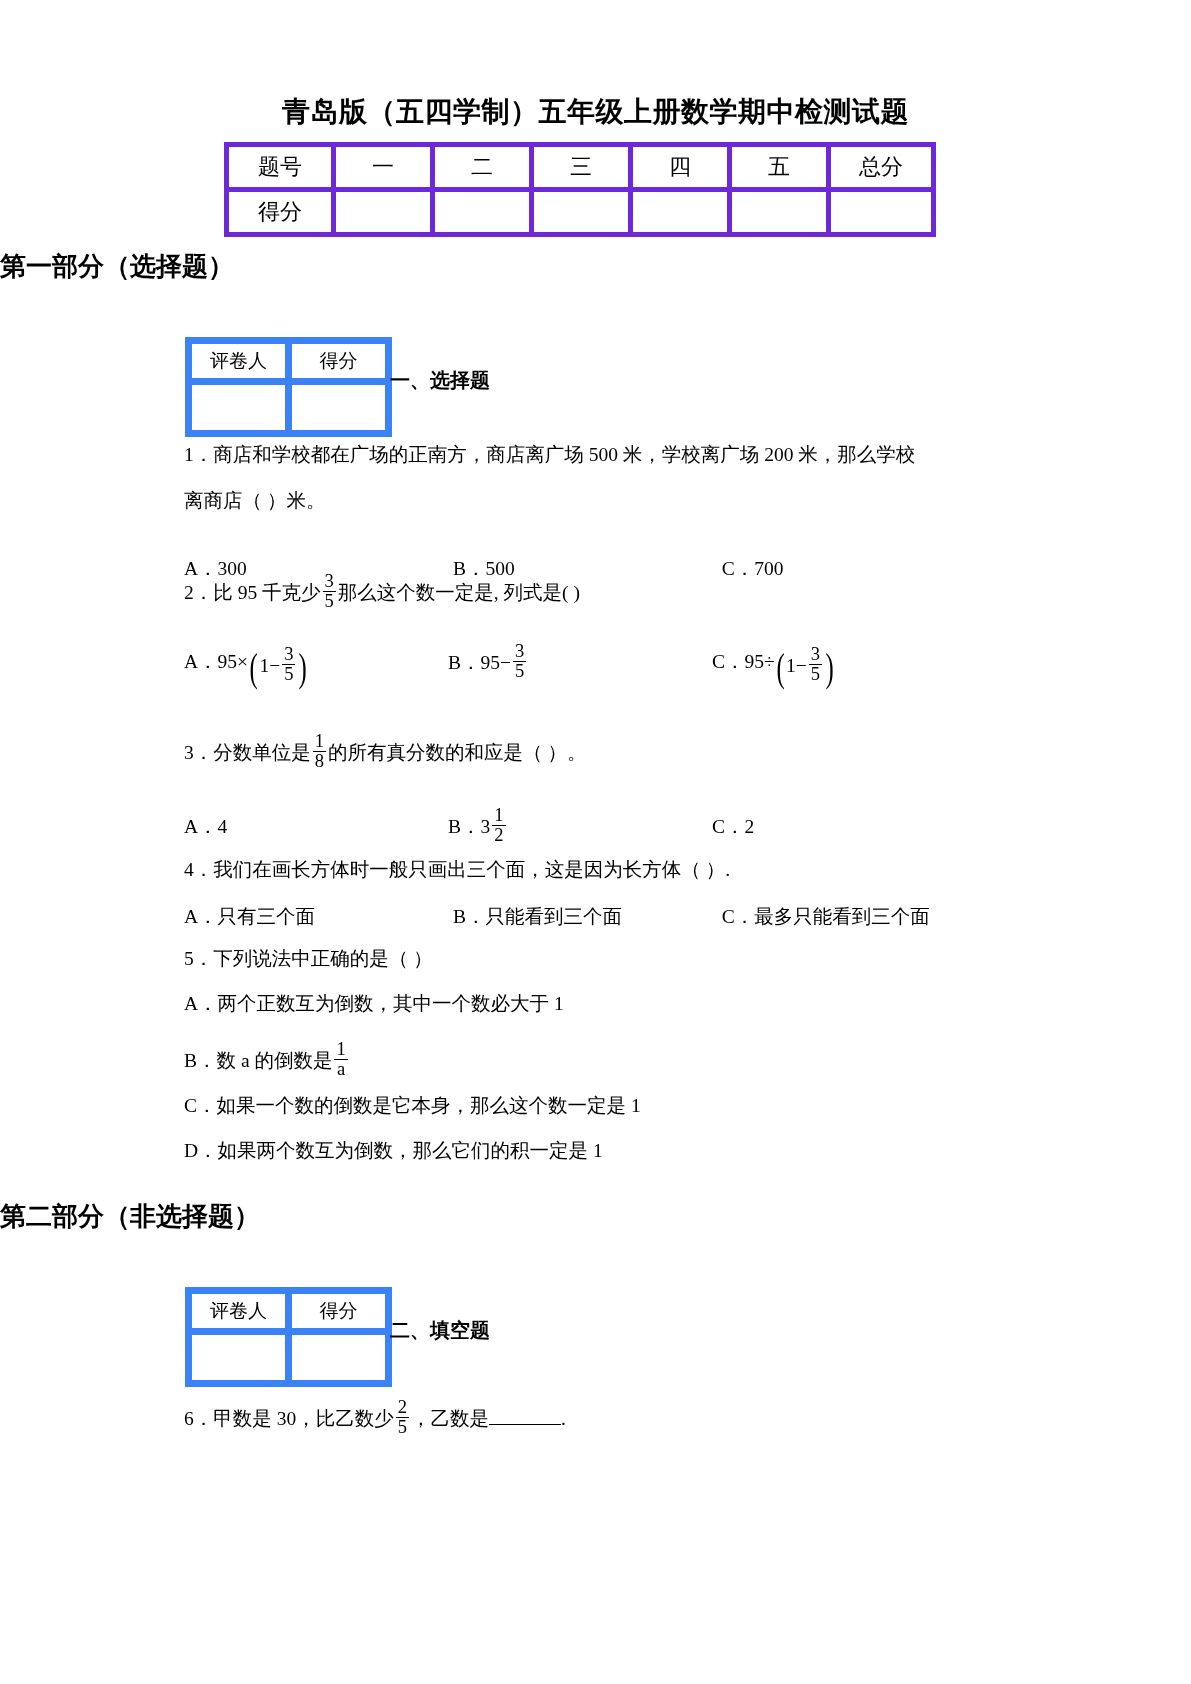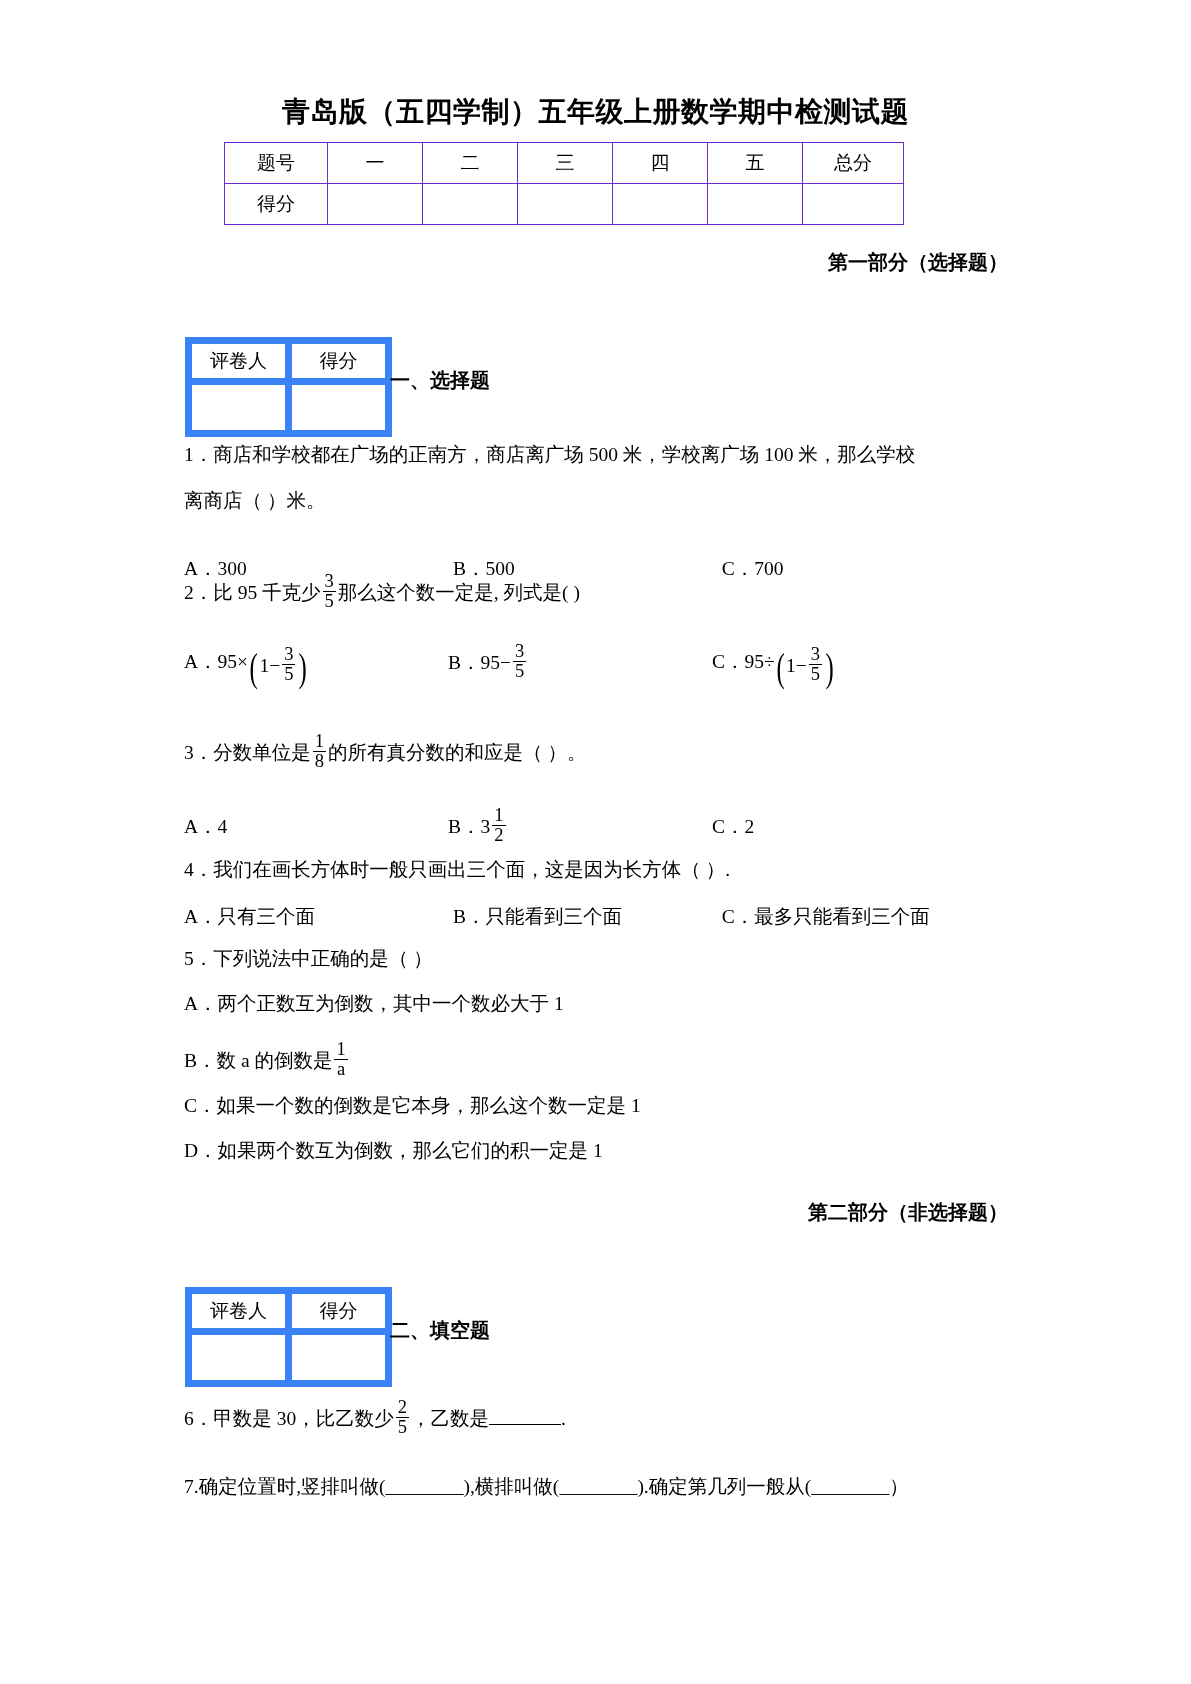--- a/index.html
+++ b/index.html
@@ -35,40 +35,40 @@
   }
   
   .score-table {
     position: absolute;
     top: 142px;
     left: 224px;
     border-collapse: collapse;
     table-layout: fixed;
   }
   .score-table td {
-    border: 1px solid #6d28d9;
+    border: 5px solid #6d28d9;
     height: 38px;
     text-align: center;
     vertical-align: middle;
-    font-size: 19px;
+    font-size: 22px;
     font-family: "Liberation Serif", serif;
   }
   .score-table td.label-col { width: 100px; }
   .score-table td.num-col { width: 92px; }
   .score-table td.total-col { width: 98px; }
 
   
   .part-heading {
     position: absolute;
     width: 1008px;
     left: 0;
-    text-align: right;
+    text-align: left;
     font-family: "DejaVu Sans", "Liberation Sans", sans-serif;
     font-weight: bold;
-    font-size: 20px;
+    font-size: 26px;
   }
   #part1-heading { top: 249px; }
   #part2-heading { top: 1199px; }
 
   
   .grader-table {
     position: absolute;
     border-collapse: collapse;
     table-layout: fixed;
     left: 185px;
@@ -193,21 +193,21 @@
       <td>得分</td>
     </tr>
     <tr class="blank">
       <td></td>
       <td></td>
     </tr>
   </tbody>
     </table>
   <div class="section-title" id="sec1-title">一、选择题</div>
 
-  <div class="qline" style="top:443px;">1．商店和学校都在广场的正南方，商店离广场 500 米，学校离广场 100 米，那么学校</div>
+  <div class="qline" style="top:443px;">1．商店和学校都在广场的正南方，商店离广场 500 米，学校离广场 200 米，那么学校</div>
   <div class="qline" style="top:489px;">离商店（        ）米。</div>
   <div class="opts" style="top:555px;">
     <span class="opt opt-a">A．300</span>
     <span class="opt opt-b">B．500</span>
     <span class="opt">C．700</span>
   </div>
 
   <div class="qline" style="top:572px;">
     <span>2．比 95 千克少</span><span class="frac"><span class="num">3</span><span class="den">5</span></span><span>那么这个数一定是, 列式是(                )</span>
   </div>
@@ -250,17 +250,14 @@
       <td></td>
     </tr>
   </tbody>
     </table>
   <div class="section-title" id="sec2-title">二、填空题</div>
 
   <div class="qline" style="top:1398px;">
     <span>6．甲数是 30，比乙数少</span><span class="frac"><span class="num">2</span><span class="den">5</span></span><span>，乙数是</span><span class="u-blank"></span><span>.</span>
   </div>
 
-  <div class="qline" style="top:1475px;">
-    <span>7.确定位置时,竖排叫做(</span><span>________</span><span>),横排叫做(</span><span>________</span><span>).确定第几列一般从(</span><span>________</span><span>）</span>
-  </div>
 
 </div>
 
 </body></html>

